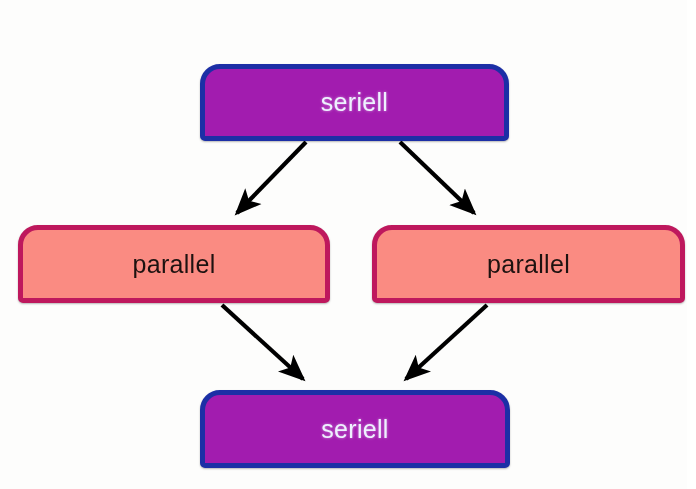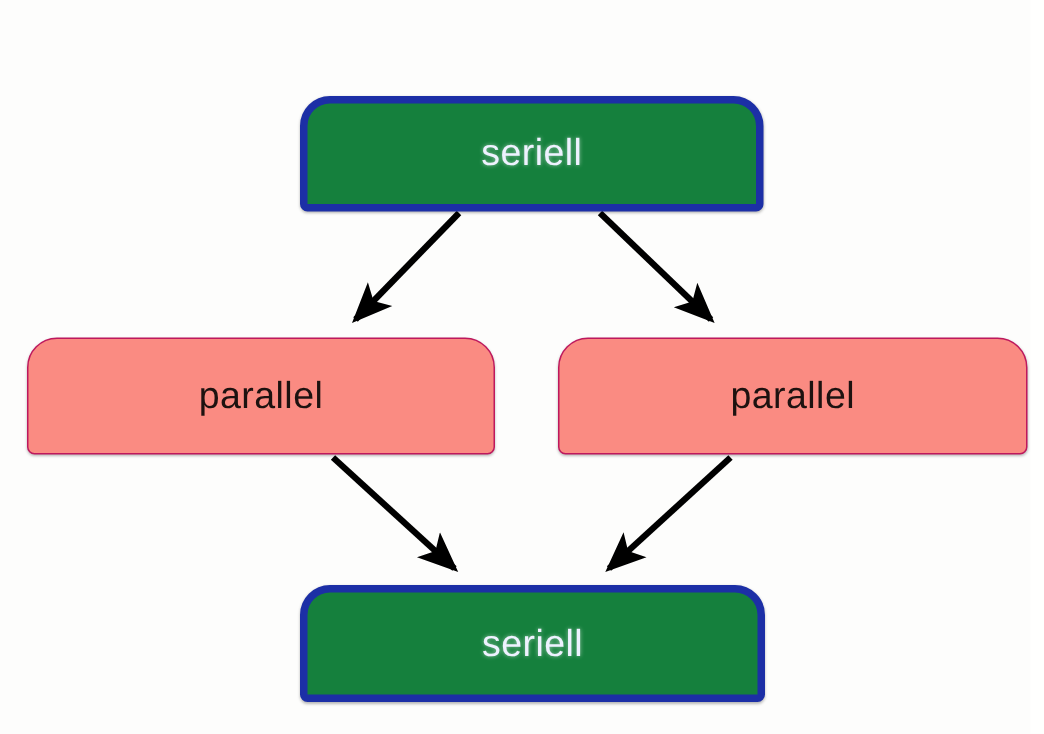--- a/index.html
+++ b/index.html
@@ -51,34 +51,34 @@
   .node-label {
     font-size: 25px;
     font-weight: 400;
     letter-spacing: 0.3px;
     white-space: nowrap;
     line-height: 1;
   }
 
   
   .node-blue {
-    background: #15803d;
+    background: #a21caf;
     border: 5px solid #1c2fa6;
     border-radius: 20px 20px 5px 5px;
     box-shadow: 0 1px 2px rgba(0,0,0,0.28);
   }
   .node-blue .node-label {
     color: #eef2ff;
     text-shadow: 0 0 3px rgba(255,255,255,0.55);
   }
 
   
   .node-red {
     background: #fa8b82;
-    border: 1px solid #be185d;
+    border: 5px solid #be185d;
     border-radius: 20px 20px 5px 5px;
     box-shadow: 0 1px 2px rgba(0,0,0,0.28);
   }
   .node-red .node-label {
     color: #1d1210;
   }
 
   
   #node-seriell-top    { left: 200px; top: 64px;  width: 309px; height: 77px; }
   #node-parallel-left  { left: 18px;  top: 225px; width: 312px; height: 78px; }

